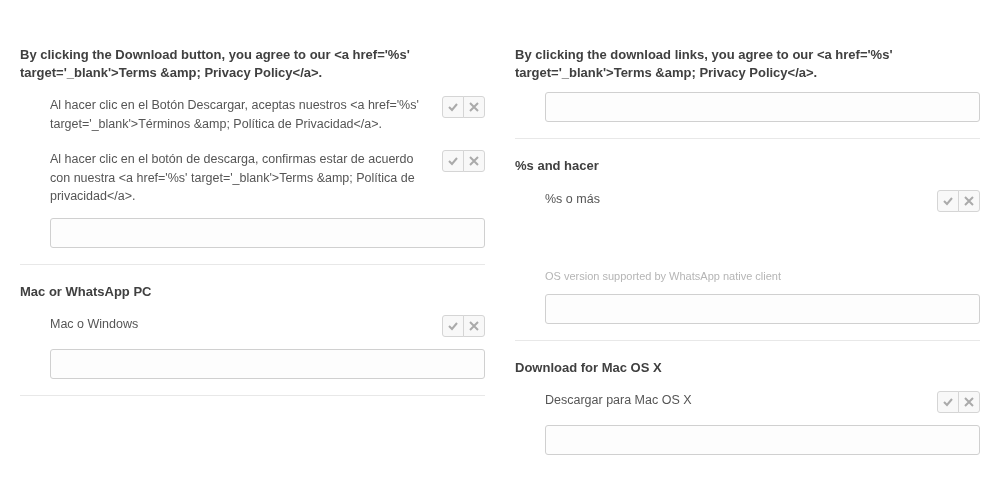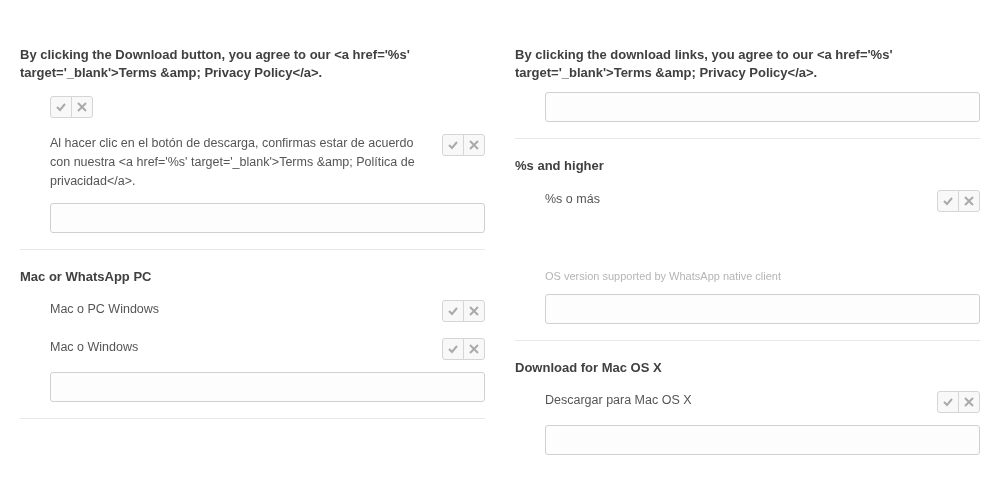--- a/index.html
+++ b/index.html
@@ -94,20 +94,21 @@
 <body>
 
 <div class="columns">
 
   <div class="col">
     <div class="spacer"></div>
 
     <div class="section">
       <div class="section-header">By clicking the Download button, you agree to our &lt;a href='%s' target='_blank'&gt;Terms &amp;amp; Privacy Policy&lt;/a&gt;.</div>
       <div class="translation-row">
+        <div class="translation-text">Al hacer clic en el Botón Descargar, aceptas nuestros &lt;a href='%s' target='_blank'&gt;Términos &amp;amp; Política de Privacidad&lt;/a&gt;.</div>
         <div class="actions">
           <div class="action-btn">
               <svg width="12" height="12" viewBox="0 0 12 12" fill="none" stroke-width="2">
                 <path d="M2 6l3 3 5-6"></path>
               </svg>
             </div>
           <div class="action-btn">
               <svg width="10" height="10" viewBox="0 0 10 10" fill="none" stroke-width="2">
                 <path d="M1 1l8 8M9 1l-8 8"></path>
               </svg>
@@ -129,35 +130,20 @@
             </div>
         </div>
       </div>
       <div class="input-row">
         <input class="text-input" type="text" style="">
       </div>
     </div>
 
     <div class="section">
       <div class="section-header">Mac or WhatsApp PC</div>
-      <div class="translation-row">
-        <div class="translation-text">Mac o PC Windows</div>
-        <div class="actions">
-          <div class="action-btn">
-              <svg width="12" height="12" viewBox="0 0 12 12" fill="none" stroke-width="2">
-                <path d="M2 6l3 3 5-6"></path>
-              </svg>
-            </div>
-          <div class="action-btn">
-              <svg width="10" height="10" viewBox="0 0 10 10" fill="none" stroke-width="2">
-                <path d="M1 1l8 8M9 1l-8 8"></path>
-              </svg>
-            </div>
-        </div>
-      </div>
       <div class="translation-row">
         <div class="translation-text">Mac o Windows</div>
         <div class="actions">
           <div class="action-btn">
               <svg width="12" height="12" viewBox="0 0 12 12" fill="none" stroke-width="2">
                 <path d="M2 6l3 3 5-6"></path>
               </svg>
             </div>
           <div class="action-btn">
               <svg width="10" height="10" viewBox="0 0 10 10" fill="none" stroke-width="2">
@@ -177,21 +163,21 @@
 
     <div class="section">
       <div class="section-header">By clicking the download links, you agree to our &lt;a href='%s' target='_blank'&gt;Terms &amp;amp; Privacy Policy&lt;/a&gt;.</div>
       <div class="input-row">
         <input class="text-input" type="text" style="">
       </div>
     </div>
 
 
     <div class="section">
-      <div class="section-header">%s and higher</div>
+      <div class="section-header">%s and hacer</div>
       <div class="translation-row">
         <div class="translation-text">%s o más</div>
         <div class="actions">
           <div class="action-btn">
               <svg width="12" height="12" viewBox="0 0 12 12" fill="none" stroke-width="2">
                 <path d="M2 6l3 3 5-6"></path>
               </svg>
             </div>
           <div class="action-btn">
               <svg width="10" height="10" viewBox="0 0 10 10" fill="none" stroke-width="2">

